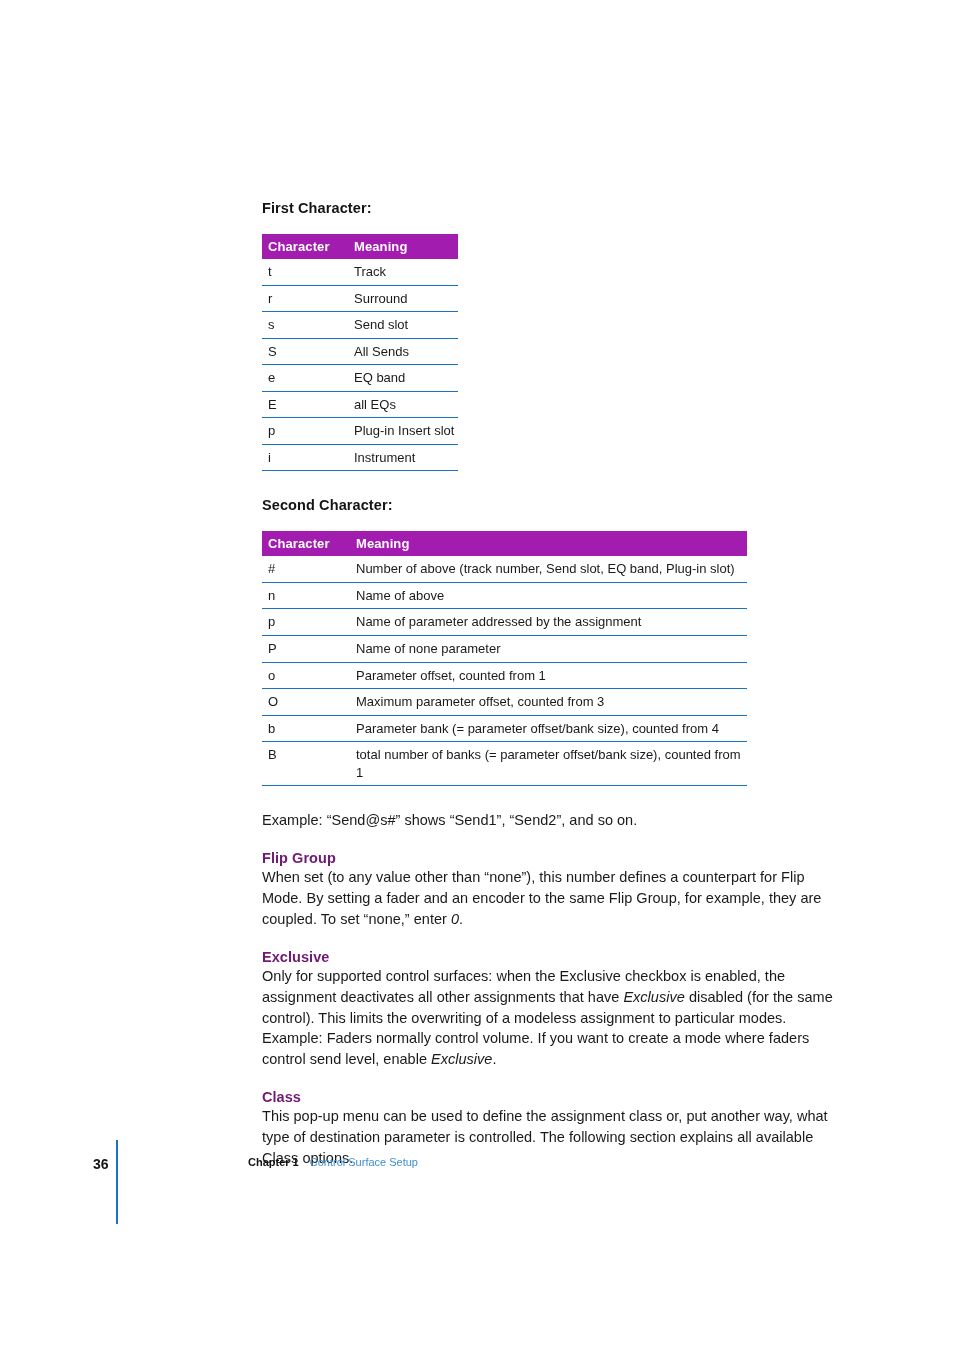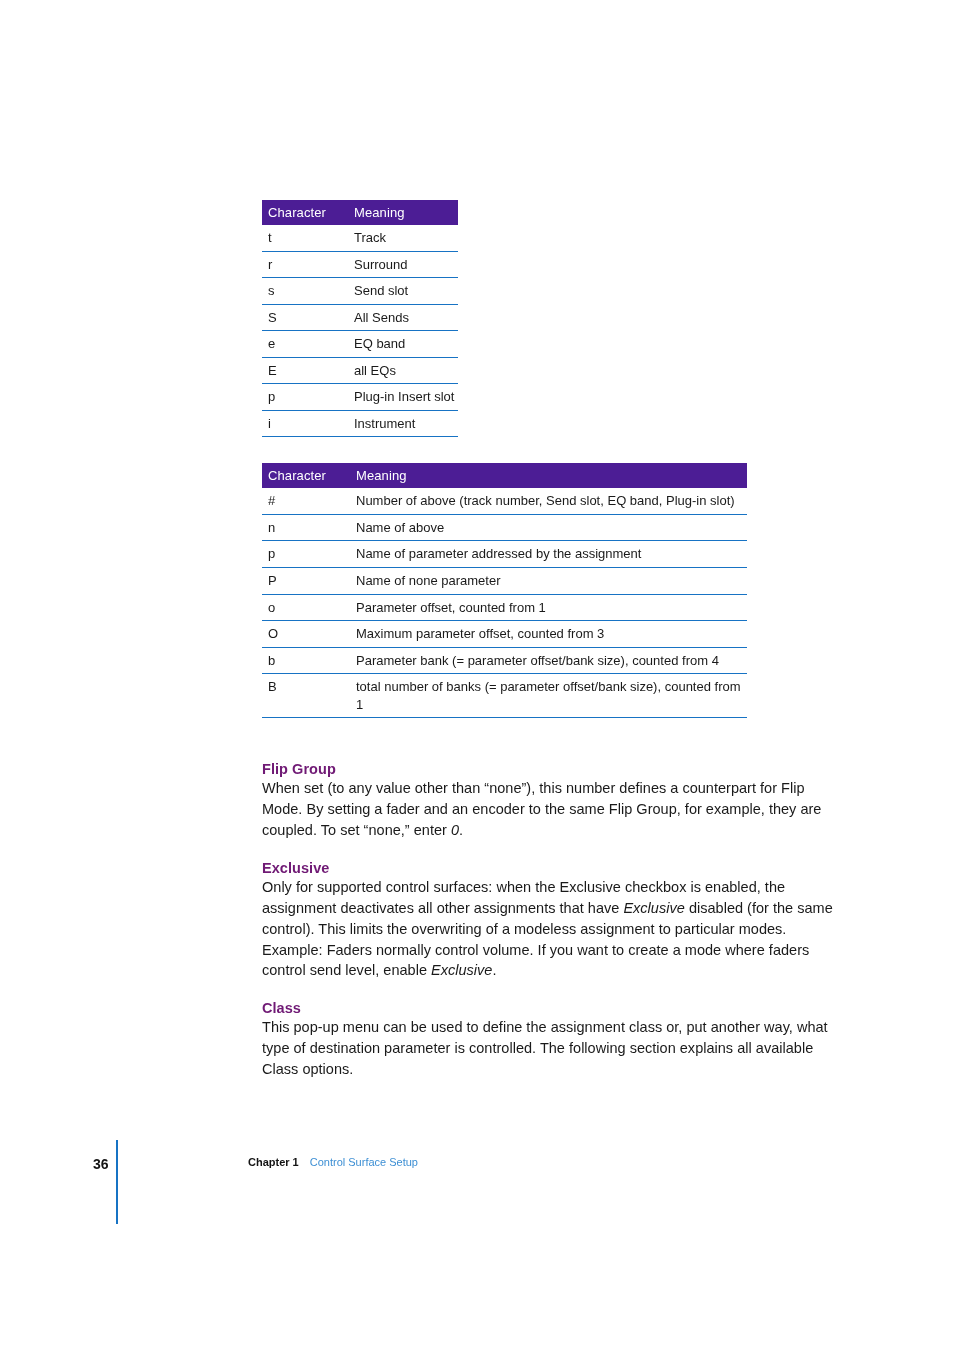--- a/index.html
+++ b/index.html
@@ -43,23 +43,23 @@
   table.charmap {
     border-collapse: collapse;
     table-layout: fixed;
     font-size: 13px;
     margin: 0;
   }
   table.charmap.t1 { width: 196px; }
   table.charmap.t2 { width: 485px; }
 
   table.charmap thead th {
-    background: #4c1d95;
+    background: #a21caf;
     color: #ffffff;
-    font-weight: normal;
+    font-weight: bold;
     font-size: 13px;
     text-align: left;
     padding: 5px 0 5px 0;
     letter-spacing: 0.1px;
     border: none;
   }
   table.charmap.t1 thead th.c-char { padding-left: 6px; width: 82px; }
   table.charmap.t1 thead th.c-mean { padding-left: 4px; }
   table.charmap.t2 thead th.c-char { padding-left: 6px; width: 84px; }
   table.charmap.t2 thead th.c-mean { padding-left: 4px; }
@@ -141,20 +141,21 @@
     margin-left: 11px;
   }
 </style>
 </head>
 <body>
 
 <div class="page">
 
   <div class="content">
 
+    <h2 class="sub-title">First Character:</h2>
 
     <table class="charmap t1">
       <thead>
         <tr>
           <th class="c-char">Character</th>
           <th class="c-mean">Meaning</th>
         </tr>
       </thead>
       <tbody>
         <tr>
@@ -187,20 +188,21 @@
         </tr>
         <tr>
           <td class="c-char">i</td>
           <td class="c-mean">Instrument</td>
         </tr>
       </tbody>
     </table>
 
     <div class="table-gap-1"></div>
 
+    <h2 class="sub-title">Second Character:</h2>
 
     <table class="charmap t2">
       <thead>
         <tr>
           <th class="c-char">Character</th>
           <th class="c-mean">Meaning</th>
         </tr>
       </thead>
       <tbody>
         <tr>
@@ -233,20 +235,21 @@
         </tr>
         <tr>
           <td class="c-char">B</td>
           <td class="c-mean">total number of banks (= parameter offset/bank size), counted from 1</td>
         </tr>
       </tbody>
     </table>
 
     <div class="table-gap-2"></div>
 
+    <p class="body">Example:  “Send@s#” shows “Send1”, “Send2”, and so on.</p>
 
     <div class="blk-sec">
       <h3 class="section">Flip Group</h3>
       <p class="body"><span>When set (to any value other than “none”), this number defines a counterpart for Flip Mode. By setting a fader and an encoder to the same Flip Group, for example, they are coupled. To set “none,” enter </span><em>0</em><span>.</span></p>
     </div>
 
     <div class="blk-sec">
       <h3 class="section">Exclusive</h3>
       <p class="body"><span>Only for supported control surfaces:  when the Exclusive checkbox is enabled, the assignment deactivates all other assignments that have </span><em>Exclusive</em><span> disabled (for the same control). This limits the overwriting of a modeless assignment to particular modes. Example:  Faders normally control volume. If you want to create a mode where faders control send level, enable </span><em>Exclusive</em><span>.</span></p>
     </div>

